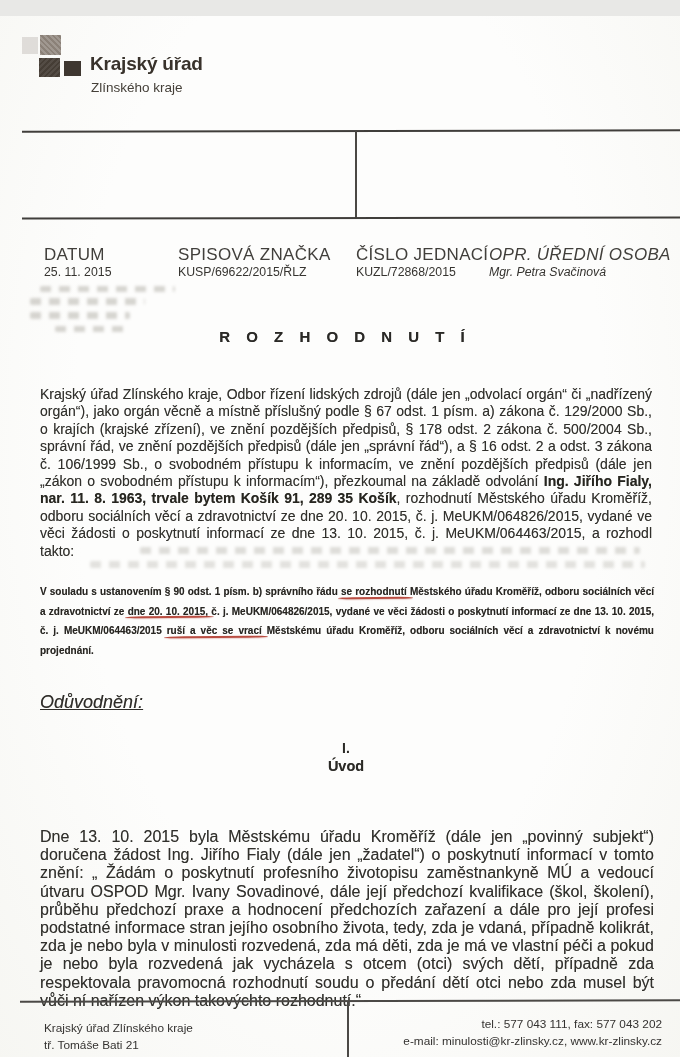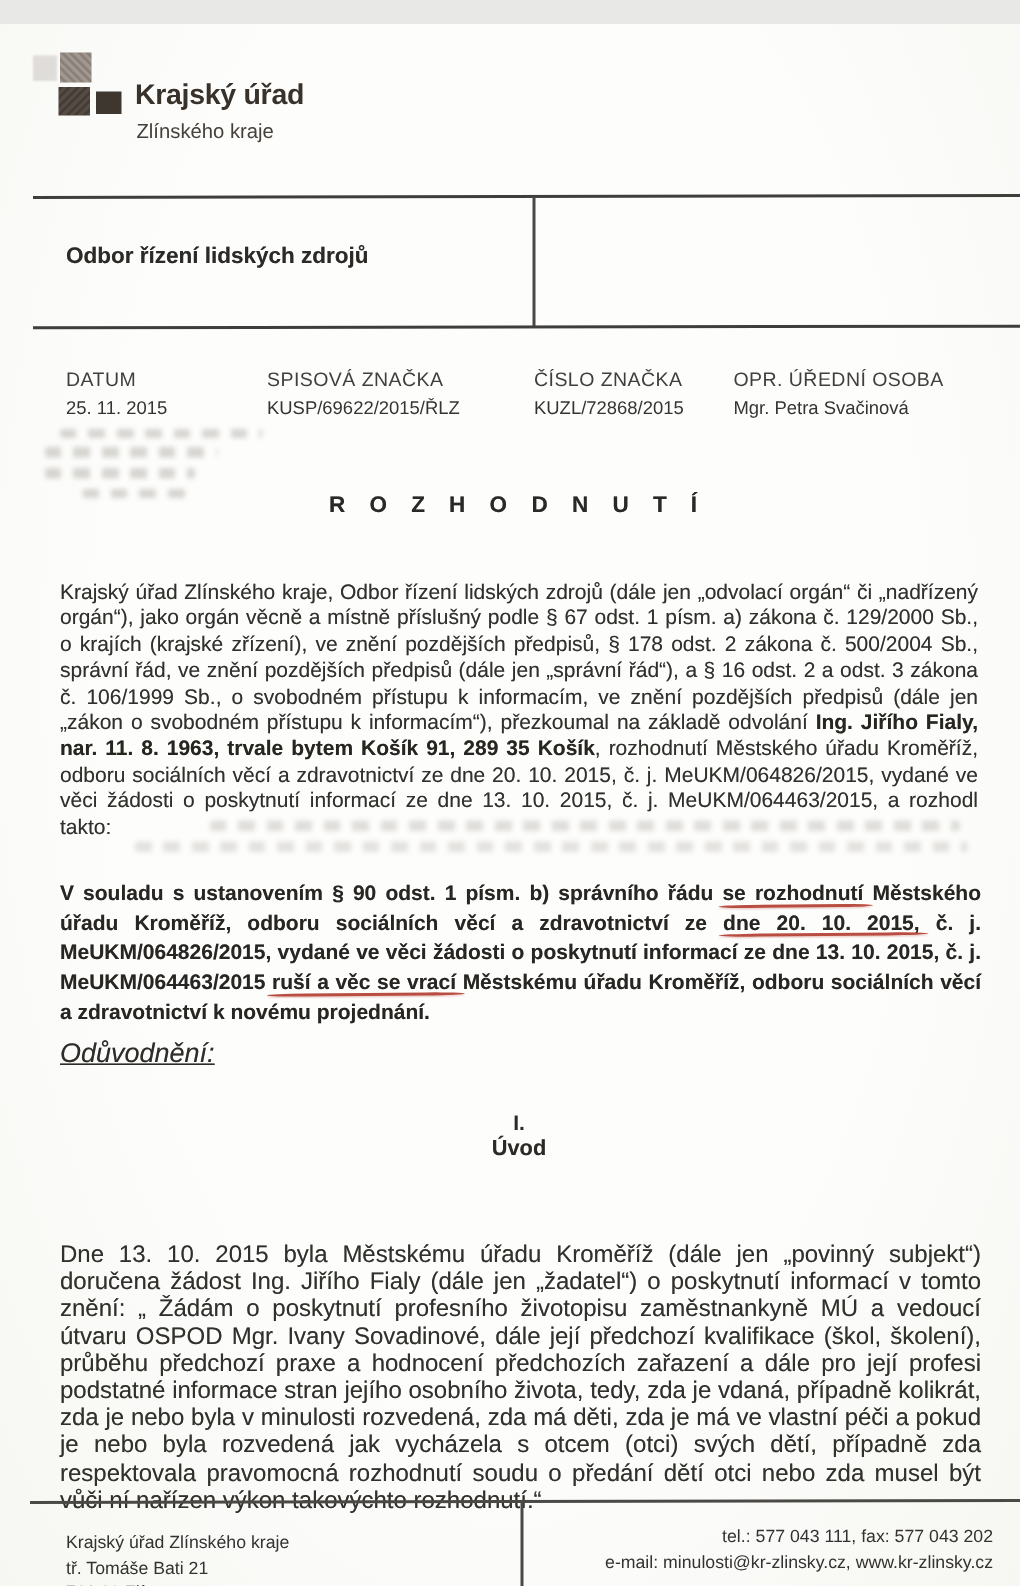--- a/index.html
+++ b/index.html
@@ -30,31 +30,31 @@
   .rule-h-top{left:22px;top:114px;width:658px;height:2px;transform:rotate(-.12deg);}
   .rule-h-mid{left:22px;top:201px;width:658px;height:2px;transform:rotate(-.1deg);}
   .rule-v-head{left:355px;top:115px;width:2px;height:87px;background:#4a4844;}
   .rule-h-foot{left:20px;top:984px;width:660px;height:2px;background:#4b4946;transform:rotate(-.12deg);}
   .rule-v-foot{left:347px;top:985px;width:2px;height:57px;background:#4b4946;}
 
   .department{left:44px;top:146px;font-size:15px;font-weight:700;color:#2c2a27;
     text-shadow:0 0 .4px rgba(44,42,39,.5);}
 
   
-  .meta-label{position:absolute;top:229px;font-size:13px;color:#413f3b;letter-spacing:.3px;}
+  .meta-label{position:absolute;top:229px;font-size:17px;color:#413f3b;letter-spacing:.3px;}
   .meta-value{position:absolute;top:249px;font-size:12.3px;color:#363430;}
-  .mc0{left:44px;} .mc1{left:178px;} .mc2{left:356px;} .mc3{left:489px;}
+  .mc0{left:44px;} .mc1{left:178px;} .mc2{left:356px;} .mc3{left:489px;font-style:italic;}
 
   
   .doc-title{left:0;top:312px;width:690px;text-align:center;font-size:15px;font-weight:700;
     letter-spacing:6px;color:#2a2926;text-shadow:0 0 .4px rgba(42,41,38,.55);}
   .para{position:absolute;text-align:justify;text-shadow:0 0 .4px rgba(49,48,44,.45);}
   .para-intro{left:40px;top:356px;width:612px;font-size:14px;line-height:17.4px;}
   .para-intro b{color:#26251f;}
-  .para-verdict{left:40px;top:556px;width:614px;font-size:14px;line-height:19.7px;
+  .para-verdict{left:40px;top:556px;width:614px;font-size:10px;line-height:19.7px;
     font-weight:700;color:#282622;}
   .para-request{left:40px;top:796px;width:614px;font-size:16px;line-height:18.2px;}
 
   .u{position:relative;white-space:nowrap;}
   .u::after{content:'';position:absolute;left:-3px;right:-6px;bottom:-2px;height:2.3px;
     background:#b23a2e;transform:rotate(-.55deg);border-radius:45%/100%;opacity:.9;
     box-shadow:0 1px 1px rgba(178,58,46,.25);}
 
   .reason-head{left:40px;top:676px;font-size:18px;font-style:italic;text-decoration:underline;
     color:#2f2d29;text-shadow:0 0 .4px rgba(47,45,41,.5);}
@@ -86,28 +86,27 @@
     <div class="sq sq-gray"></div>
     <div class="sq sq-dark1"></div>
     <div class="sq sq-dark2"></div>
     <div class="abs brand-title">Krajský úřad</div>
     <div class="abs brand-subtitle">Zlínského kraje</div>
   </div>
 
   <div class="rule rule-h-top"></div>
   <div class="rule rule-v-head"></div>
   <div class="rule rule-h-mid"></div>
-  <div class="abs department">Odbor řízení lidských zdrojů</div>
 
   <div>
     <div class="meta-label mc0">DATUM</div>
     <div class="meta-value mc0">25. 11. 2015</div>
     <div class="meta-label mc1">SPISOVÁ ZNAČKA</div>
     <div class="meta-value mc1">KUSP/69622/2015/ŘLZ</div>
-    <div class="meta-label mc2">ČÍSLO ZNAČKA</div>
+    <div class="meta-label mc2">ČÍSLO JEDNACÍ</div>
     <div class="meta-value mc2">KUZL/72868/2015</div>
     <div class="meta-label mc3">OPR. ÚŘEDNÍ OSOBA</div>
     <div class="meta-value mc3">Mgr. Petra Svačinová</div>
   </div>
 
   <div class="ghost g1"></div>
   <div class="ghost g2"></div>
   <div class="ghost g3"></div>
   <div class="ghost g4"></div>
   <div class="ghost g5"></div>

